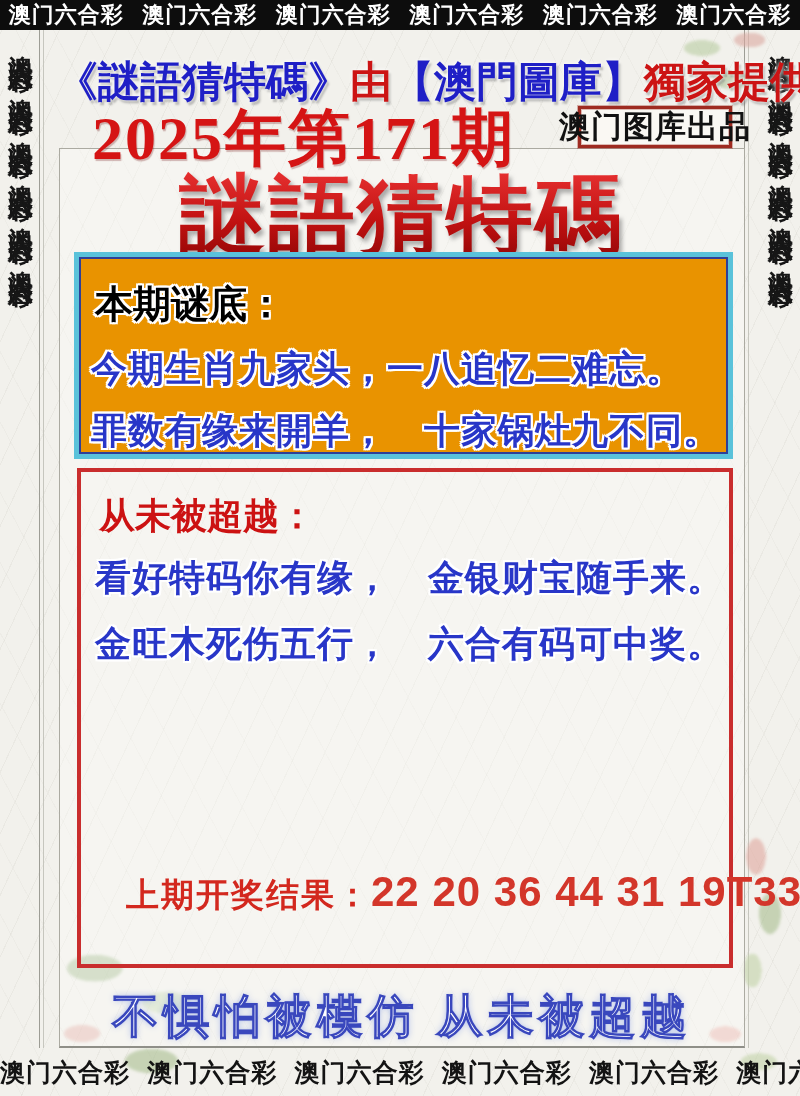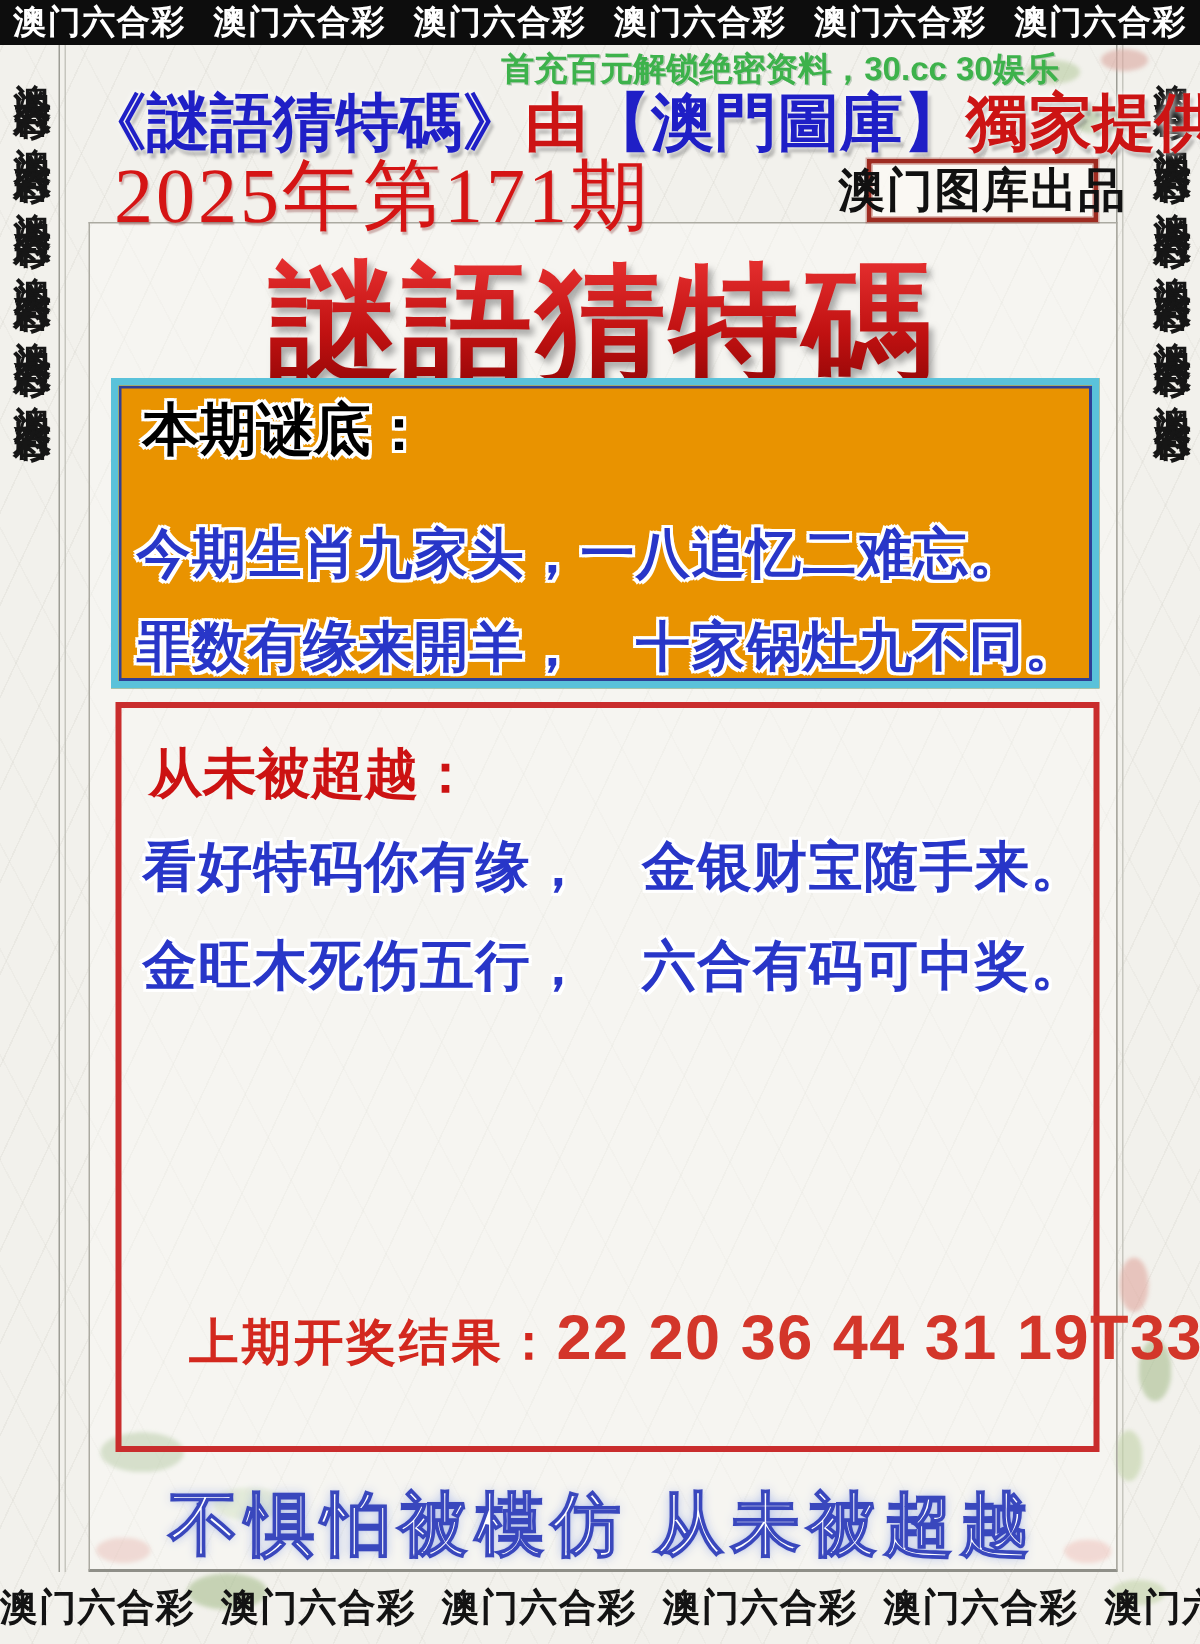--- a/index.html
+++ b/index.html
@@ -49,21 +49,21 @@
     text-shadow:1px 1px 0 rgba(20,90,30,.25);
   }
   .header-line {
     position:absolute; top:54px; left:56px; width:692px; text-align:center;
     font-size:42px; font-weight:bold; white-space:nowrap; letter-spacing:0px;
     text-shadow:0 0 4px #fff, 2px 3px 2px rgba(60,60,60,.35);
   }
   .seg-blue { color:#1f1fc6; }
   .seg-red  { color:#cc1414; }
   .issue {
-    position:absolute; top:96px; left:76px; font-size:52px; font-weight:normal;
+    position:absolute; top:96px; left:92px; font-size:62px; font-weight:bold;
     color:#d51414; letter-spacing:2px; white-space:nowrap;
     text-shadow:1px 2px 1px rgba(120,30,30,.3);
   }
   .stamp {
     position:absolute; left:578px; top:106px; width:154px; height:42px;
     border:3px solid #9e2b21; background:rgba(251,249,245,.85);
     box-shadow:0 0 0 1px rgba(158,43,33,.35), inset 0 0 0 1px rgba(158,43,33,.3);
     display:flex; align-items:center; justify-content:center;
     font-size:31px; font-weight:bold; color:#111; letter-spacing:1px; white-space:nowrap;
   }
@@ -81,21 +81,21 @@
     position:absolute; left:74px; top:252px; width:659px; height:207px;
     background:#e99300; border:5px solid #5ac2da;
     box-shadow:inset 0 0 0 2px #2f3f96;
   }
   .white-out {
     text-shadow:
       -2px -2px 0 #fff, 2px -2px 0 #fff, -2px 2px 0 #fff, 2px 2px 0 #fff,
       0 -2px 0 #fff, 0 2px 0 #fff, -2px 0 0 #fff, 2px 0 0 #fff;
   }
   .cur-label {
-    position:absolute; left:16px; top:4px; font-size:38px; font-weight:bold; color:#000;
+    position:absolute; left:16px; top:22px; font-size:38px; font-weight:bold; color:#000;
     white-space:nowrap;
   }
   .cur-line1, .cur-line2 {
     position:absolute; left:12px; font-size:36px; font-weight:bold; color:#2836c8;
     white-space:nowrap; letter-spacing:1px;
   }
   .cur-line1 { top:88px;text-align:center; }
   .cur-line2 { top:150px; }
   
   .panel-prev {
@@ -169,21 +169,20 @@
   <div class="rail rail-left">澳门六合彩　澳门六合彩　澳门六合彩　澳门六合彩　澳门六合彩　澳门六合彩</div>
   <div class="rail rail-right">澳门六合彩　澳门六合彩　澳门六合彩　澳门六合彩　澳门六合彩　澳门六合彩</div>
 
   <div class="flora flora-tr"></div>
   <div class="flora flora-rm"></div>
   <div class="flora flora-bl"></div>
   <div class="flora flora-br"></div>
 
   <div class="inner-frame"></div>
 
-  <div class="promo">首充百元解锁绝密资料，30.cc 30娱乐</div>
 
   <div class="header-line">
     <span class="seg-blue">《謎語猜特碼》</span><span class="seg-red">由</span><span class="seg-blue">【澳門圖庫】</span><span class="seg-red">獨家提供</span>
   </div>
 
   <div class="issue">2025年第171期</div>
 
   <div class="stamp">澳门图库出品</div>
 
   <div class="big-title">謎語猜特碼</div>

